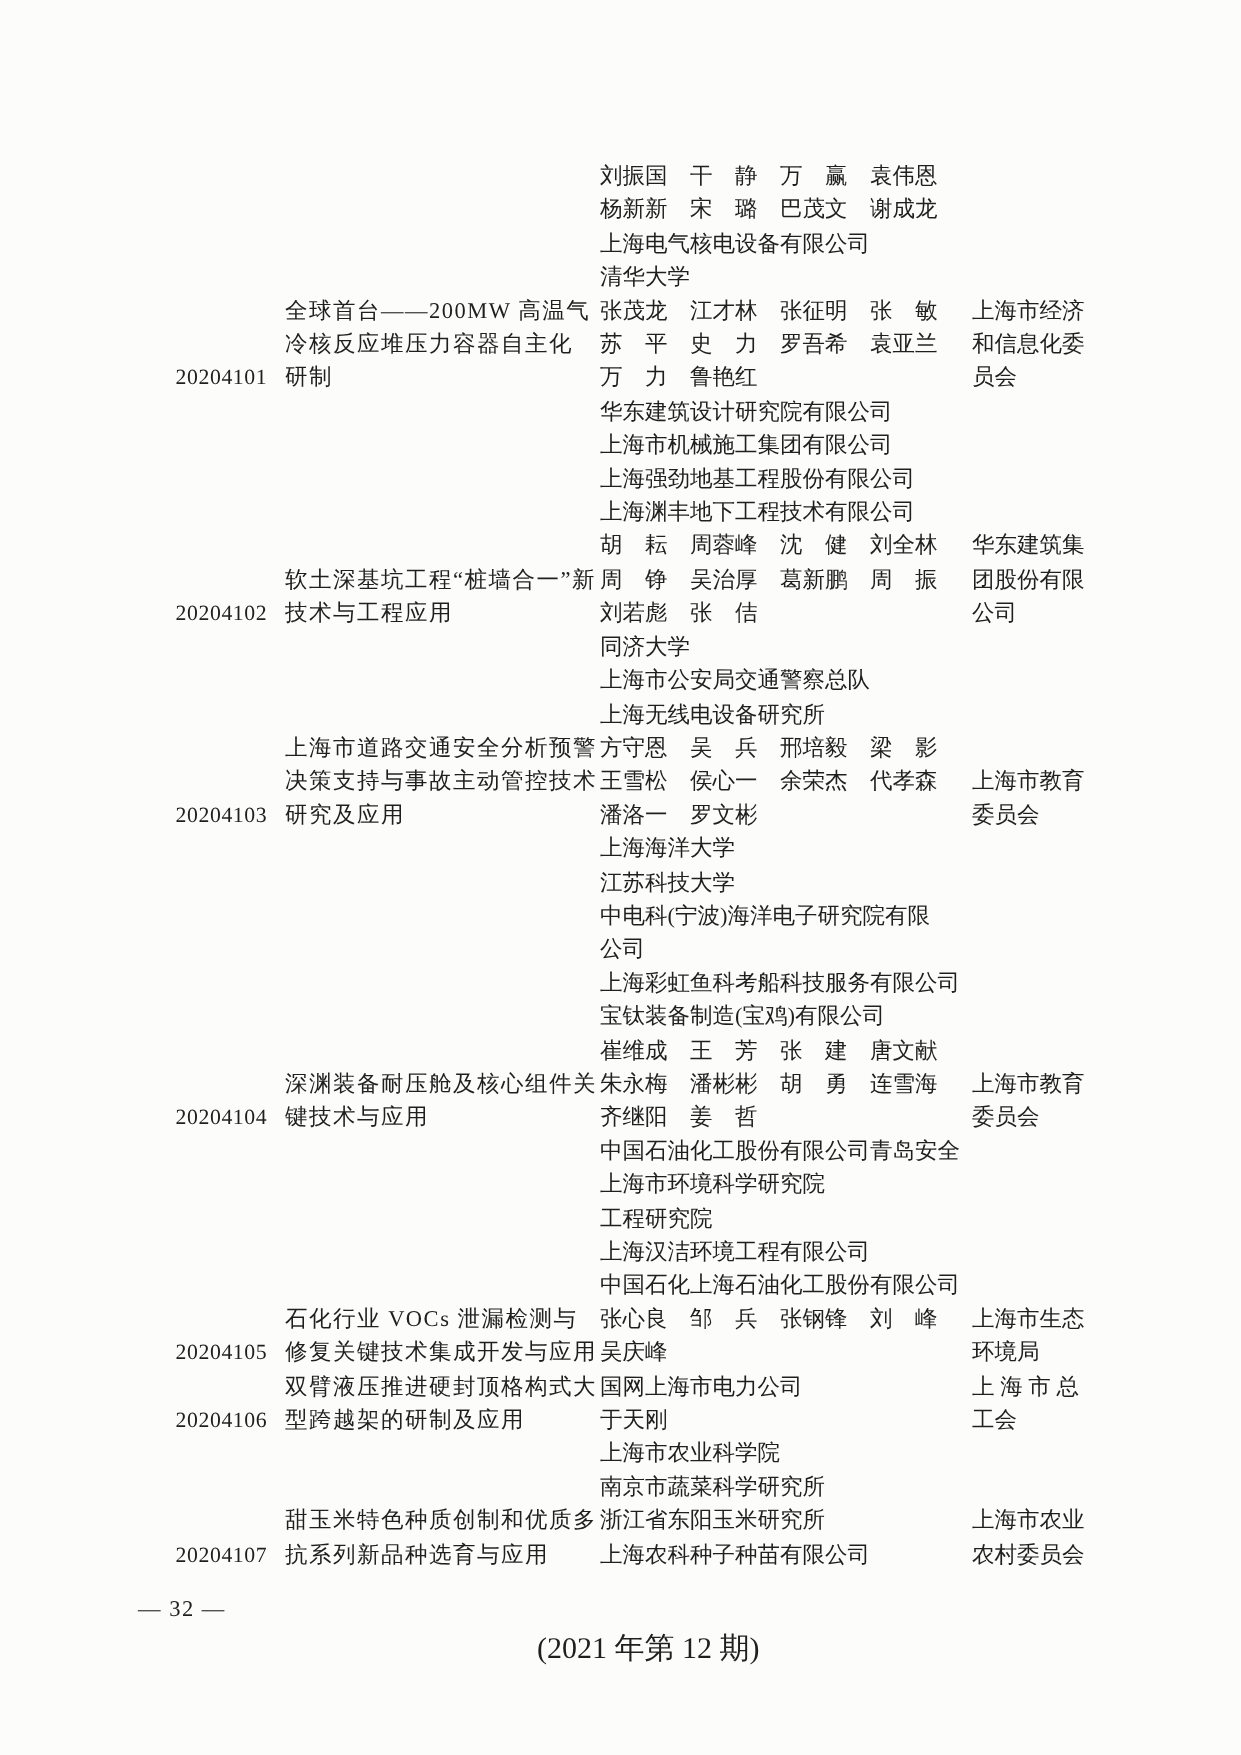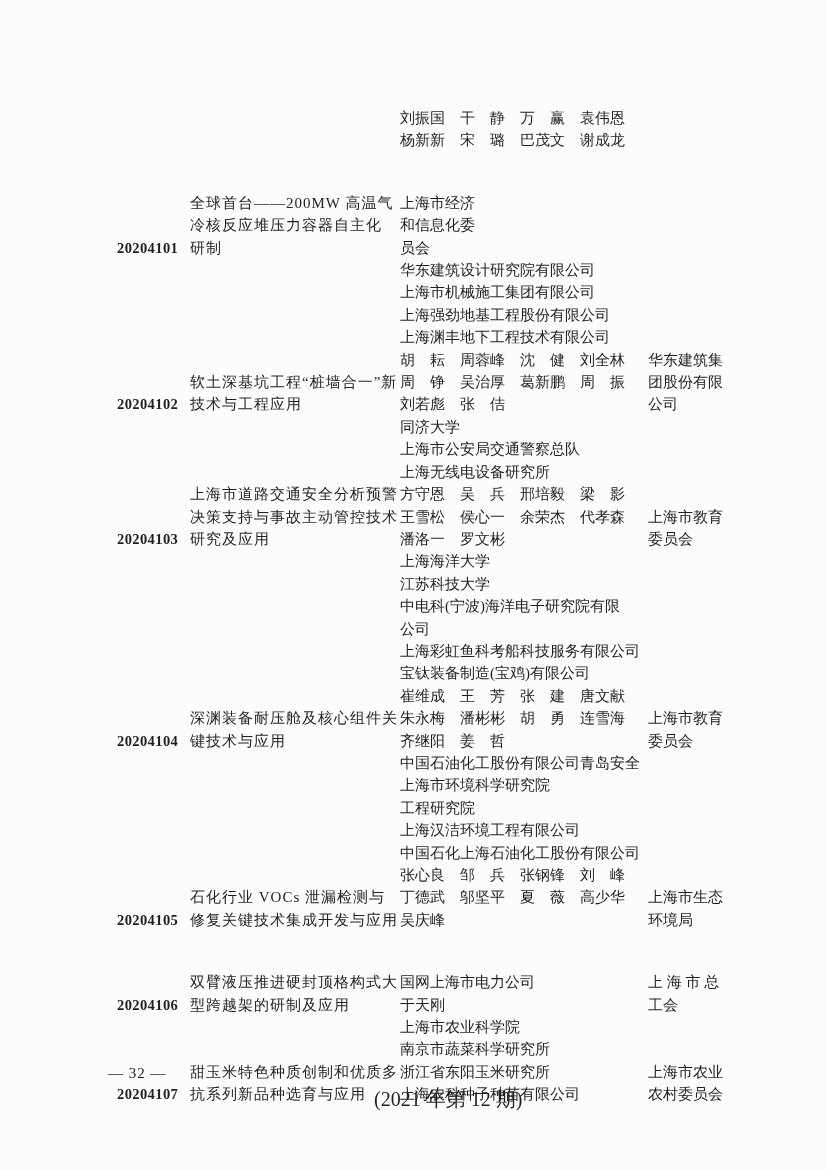--- a/index.html
+++ b/index.html
@@ -13,26 +13,26 @@
     background:#fcfcfb;color:#1f1f1f;
   }
   .content{position:absolute;left:0;top:107px;width:827px;}
   .row{display:flex;align-items:flex-end;}
   .col{box-sizing:border-box;flex-shrink:0;}
   .line{
     line-height:22.4px;font-size:15px;
     white-space:pre;
   }
   .col-id{margin-left:117px;width:73px;}
-  .col-id .line{letter-spacing:0.4px;font-size:14.5px;font-weight:bold;}
-  .col-title{width:210px;margin-top:40px;}
+  .col-id .line{letter-spacing:0.4px;font-size:14.5px;}
+  .col-title{width:210px;}
   .col-title .line{letter-spacing:1px;}
   .col-detail{width:248px;}
   .col-rec{width:79px;font-family:Liberation Serif, serif;}
-  .footer{position:absolute;top:1062px;left:16px;width:692px;height:24px;text-align:right;}
+  .footer{position:absolute;top:1062px;left:0;width:692px;height:24px;text-align:right;}
   .pageno{position:absolute;left:92px;font-size:15px;line-height:22px;letter-spacing:1px;}
   .issue{position:absolute;left:358px;font-size:20px;line-height:22px;white-space:pre;margin-top:26px;}
 </style>
 </head>
 <body>
 
 <div class="page">
   <div class="content">
       <div class="row">
         <div class="col col-id"></div>
@@ -44,20 +44,27 @@
         <div class="col col-rec"></div>
       </div>
       <div class="row">
         <div class="col col-id">
           <div class="line">20204101</div>
         </div>
         <div class="col col-title">
           <div class="line">全球首台——200MW 高温气</div>
           <div class="line">冷核反应堆压力容器自主化</div>
           <div class="line">研制</div>
+        </div>
+        <div class="col col-detail">
+          <div class="line">上海电气核电设备有限公司</div>
+          <div class="line">清华大学</div>
+          <div class="line">张茂龙　江才林　张征明　张　敏</div>
+          <div class="line">苏　平　史　力　罗吾希　袁亚兰</div>
+          <div class="line">万　力　鲁艳红</div>
         </div>
         <div class="col col-rec">
           <div class="line">上海市经济</div>
           <div class="line">和信息化委</div>
           <div class="line">员会</div>
         </div>
       </div>
       <div class="row">
         <div class="col col-id">
           <div class="line">20204102</div>
@@ -135,21 +142,20 @@
           <div class="line">石化行业 VOCs 泄漏检测与</div>
           <div class="line">修复关键技术集成开发与应用</div>
         </div>
         <div class="col col-detail">
           <div class="line">中国石油化工股份有限公司青岛安全</div>
           <div class="line">上海市环境科学研究院</div>
           <div class="line">工程研究院</div>
           <div class="line">上海汉洁环境工程有限公司</div>
           <div class="line">中国石化上海石油化工股份有限公司</div>
           <div class="line">张心良　邹　兵　张钢锋　刘　峰</div>
-          <div class="line">丁德武　邬坚平　夏　薇　高少华</div>
           <div class="line">吴庆峰</div>
         </div>
         <div class="col col-rec">
           <div class="line">上海市生态</div>
           <div class="line">环境局</div>
         </div>
       </div>
       <div class="row">
         <div class="col col-id">
           <div class="line">20204106</div>

